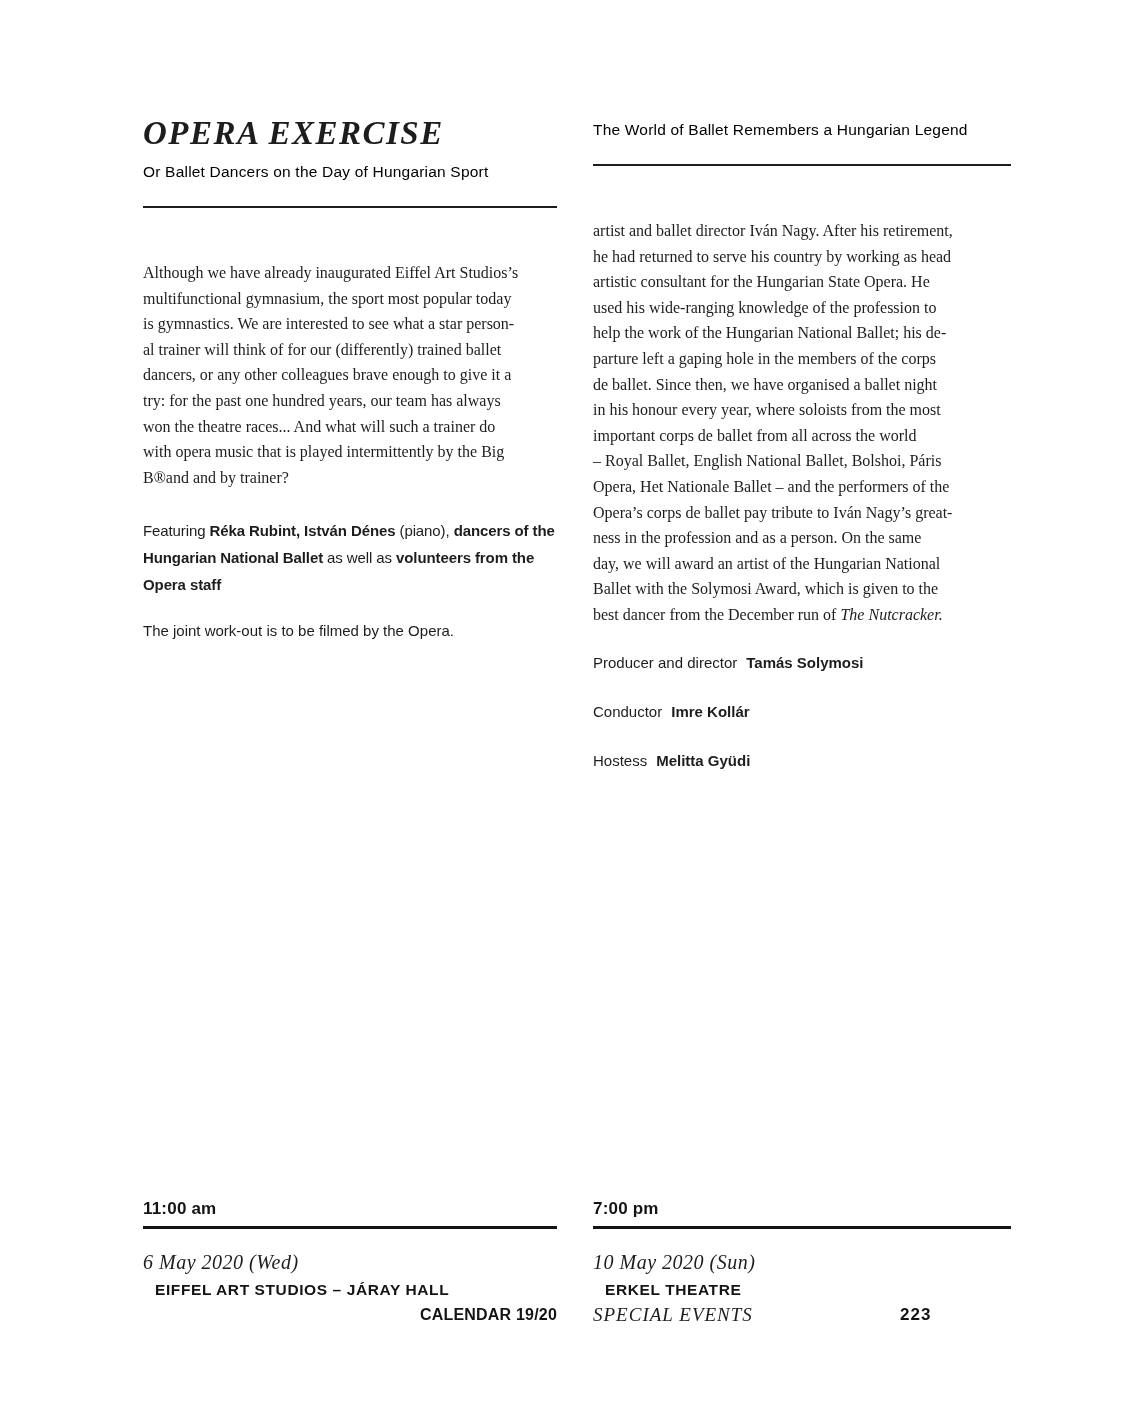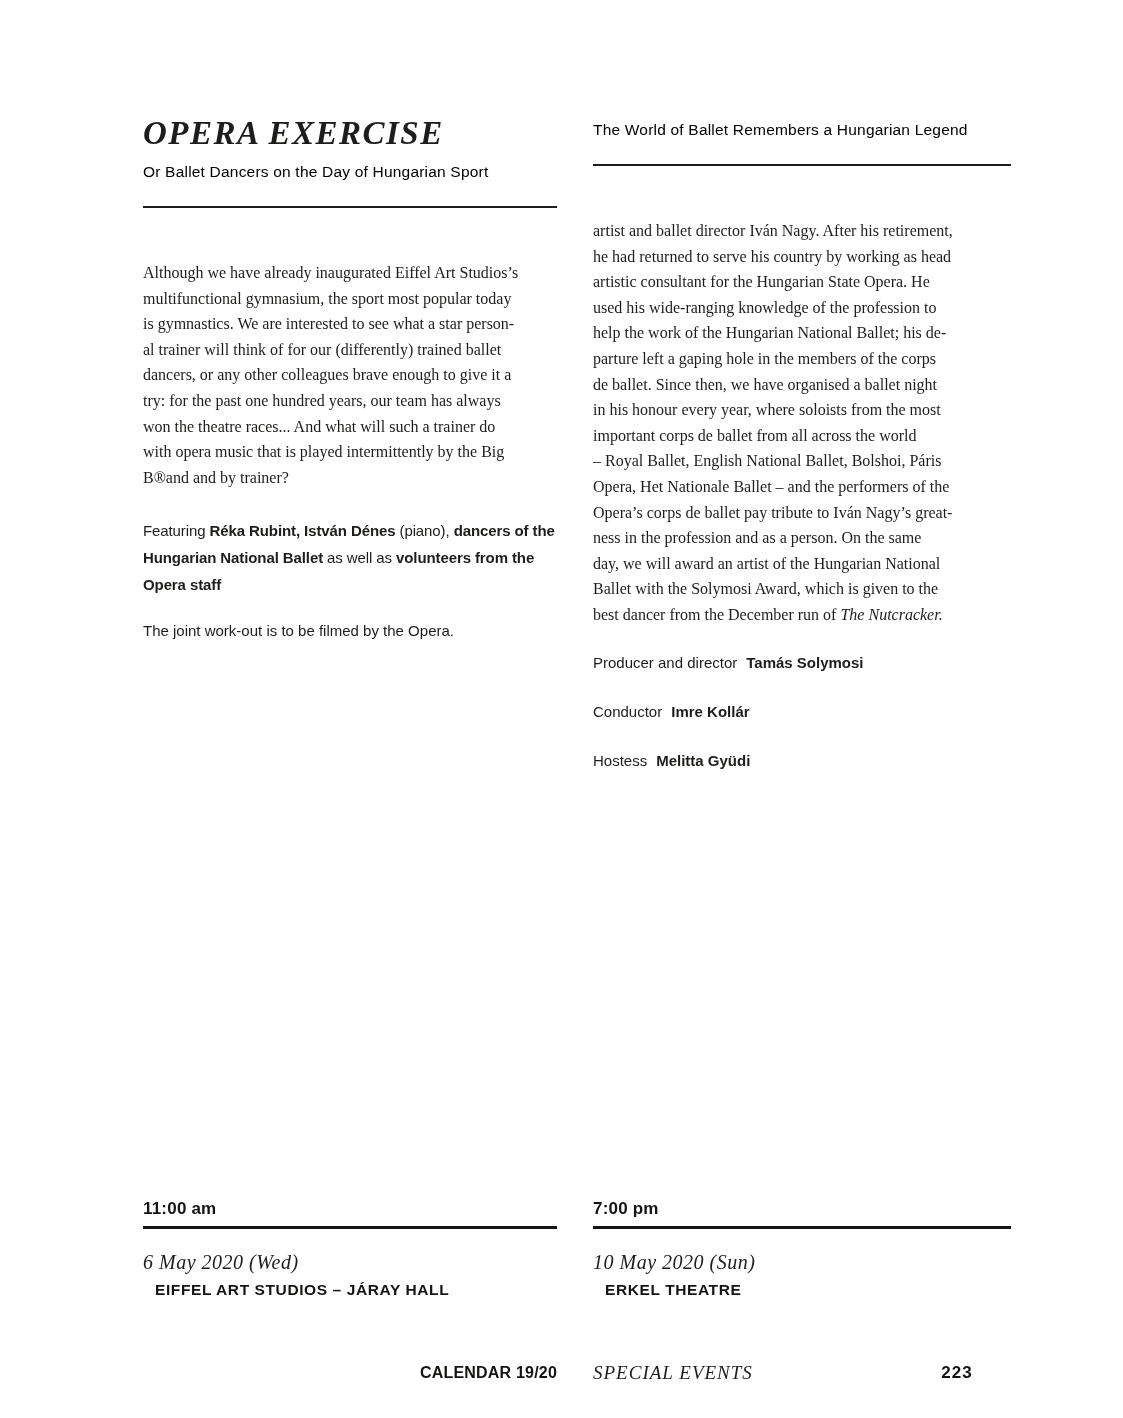--- a/index.html
+++ b/index.html
@@ -121,21 +121,21 @@
     font-weight: 700;
     font-size: 15.5px;
     line-height: 19px;
     letter-spacing: 0.6px;
     color: #141412;
     margin-left: 12px;
   }
 
   .footer {
     position: absolute;
-    top: 1362px;
+    top: 1304px;
     left: 0;
     width: 1123px;
     height: 26px;
   }
   .footer-calendar {
     position: absolute;
     left: 143px;
     width: 414px;
     text-align: right;
     font-family: "Liberation Sans", sans-serif;
@@ -152,21 +152,21 @@
     font-style: italic;
     font-size: 19px;
     line-height: 22px;
     letter-spacing: 1px;
     color: #1d1d1b;
   }
   .footer-page {
     position: absolute;
     left: 900px;
     width: 114px;
-    text-align: center;
+    text-align: left;
     font-family: "Liberation Sans", sans-serif;
     font-weight: 700;
     font-size: 17px;
     line-height: 22px;
     letter-spacing: 1px;
     color: #141412;
   }
 </style>
 </head>
 <body>

